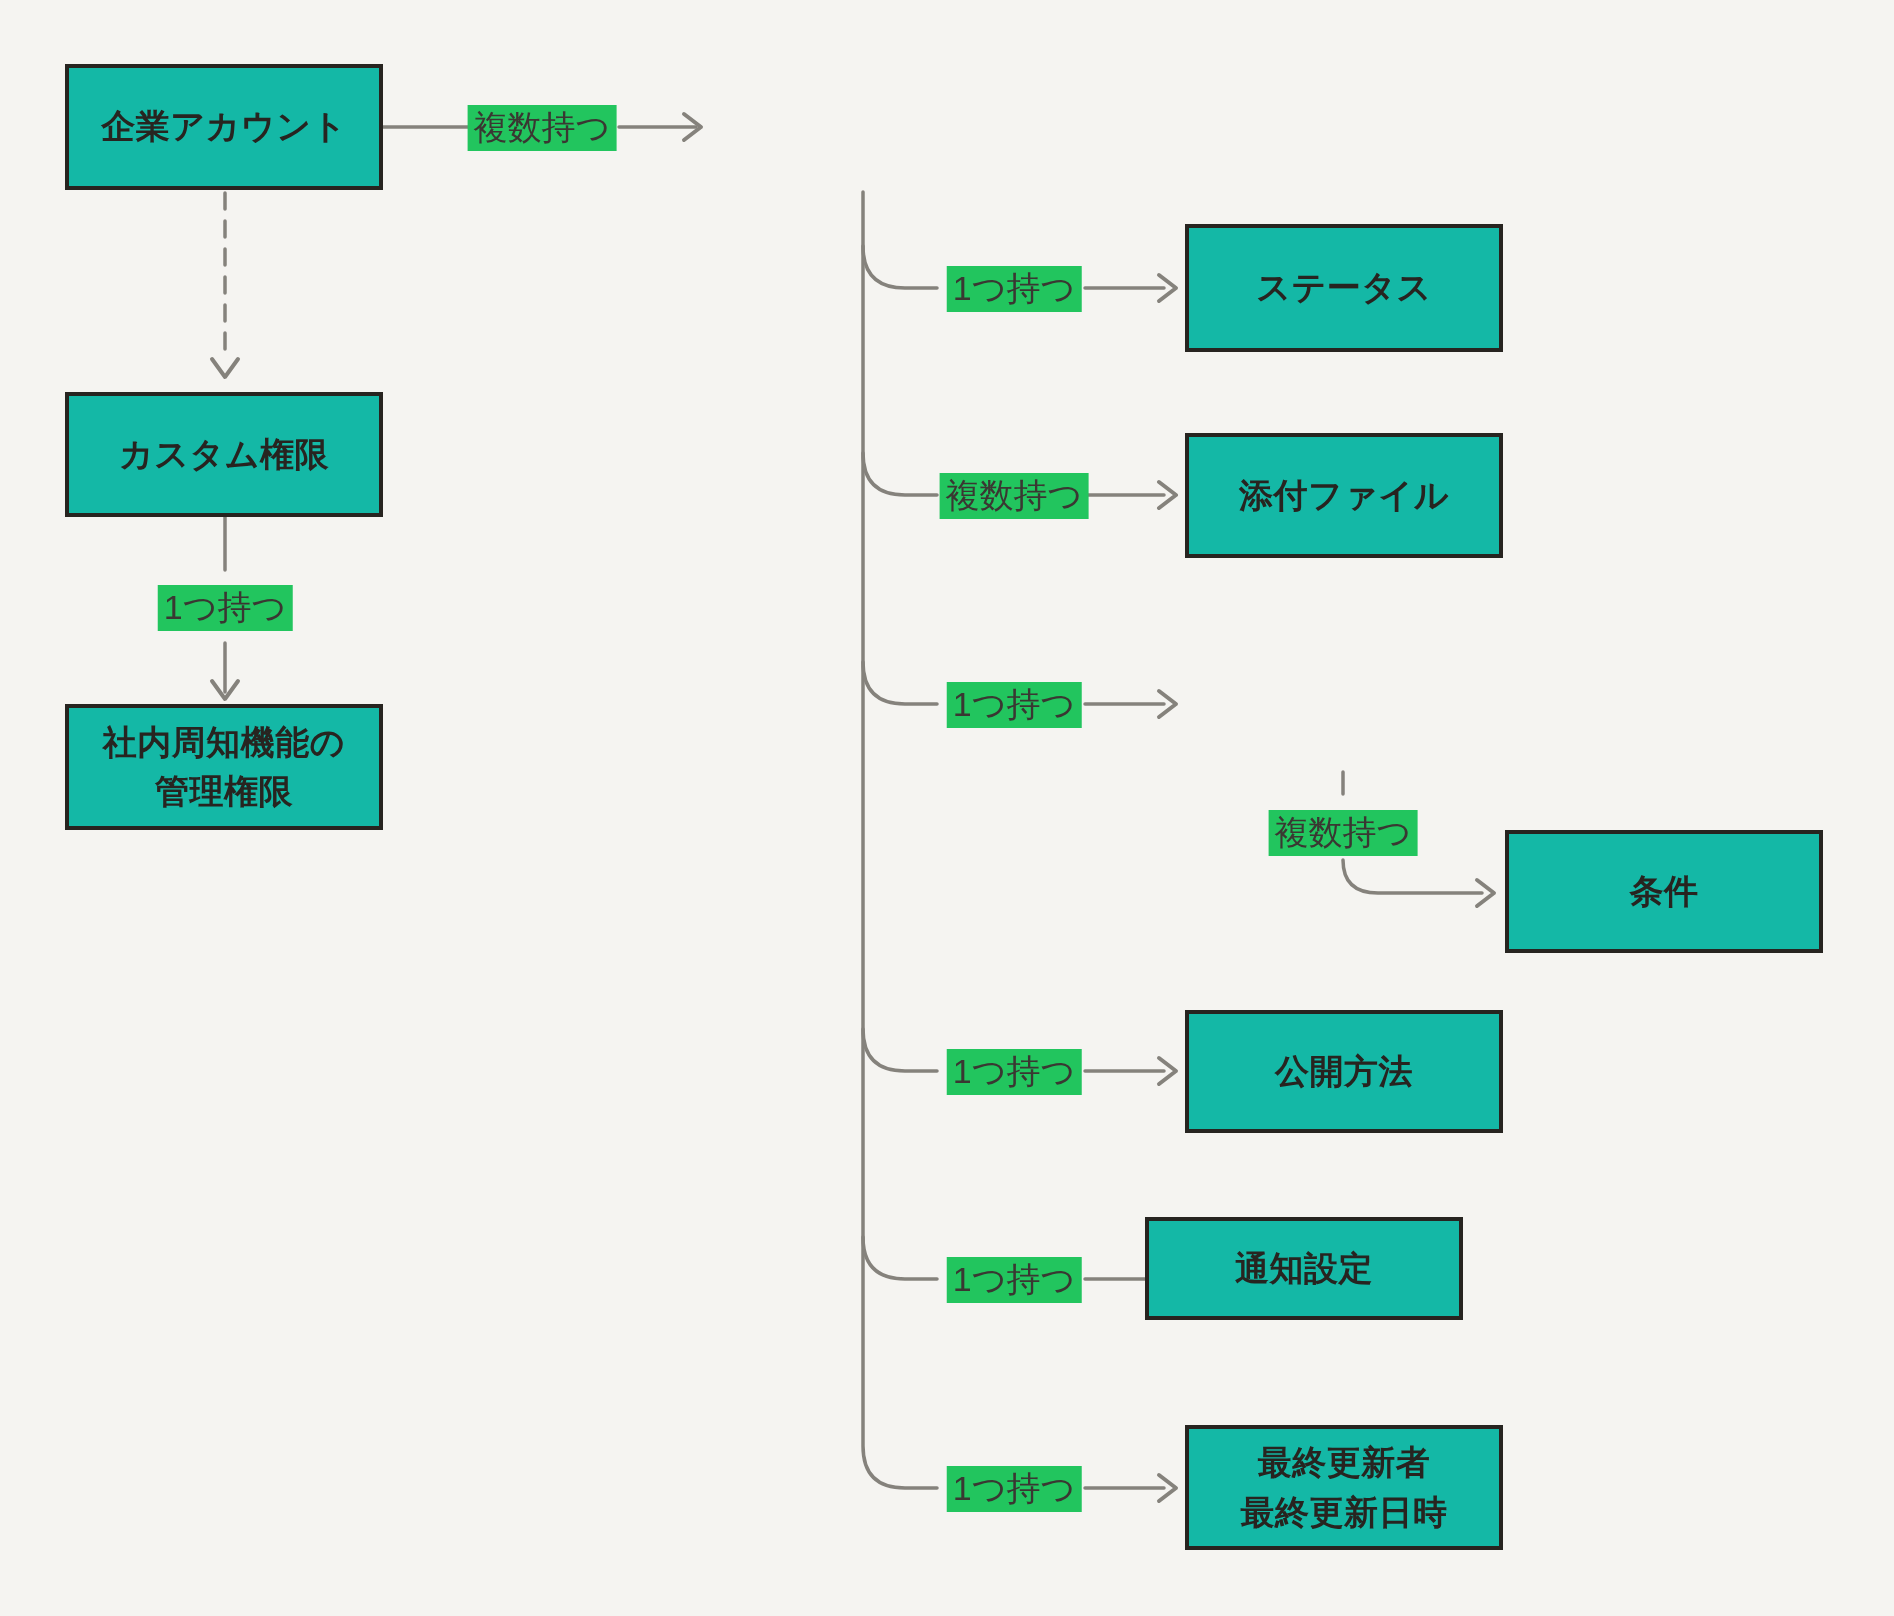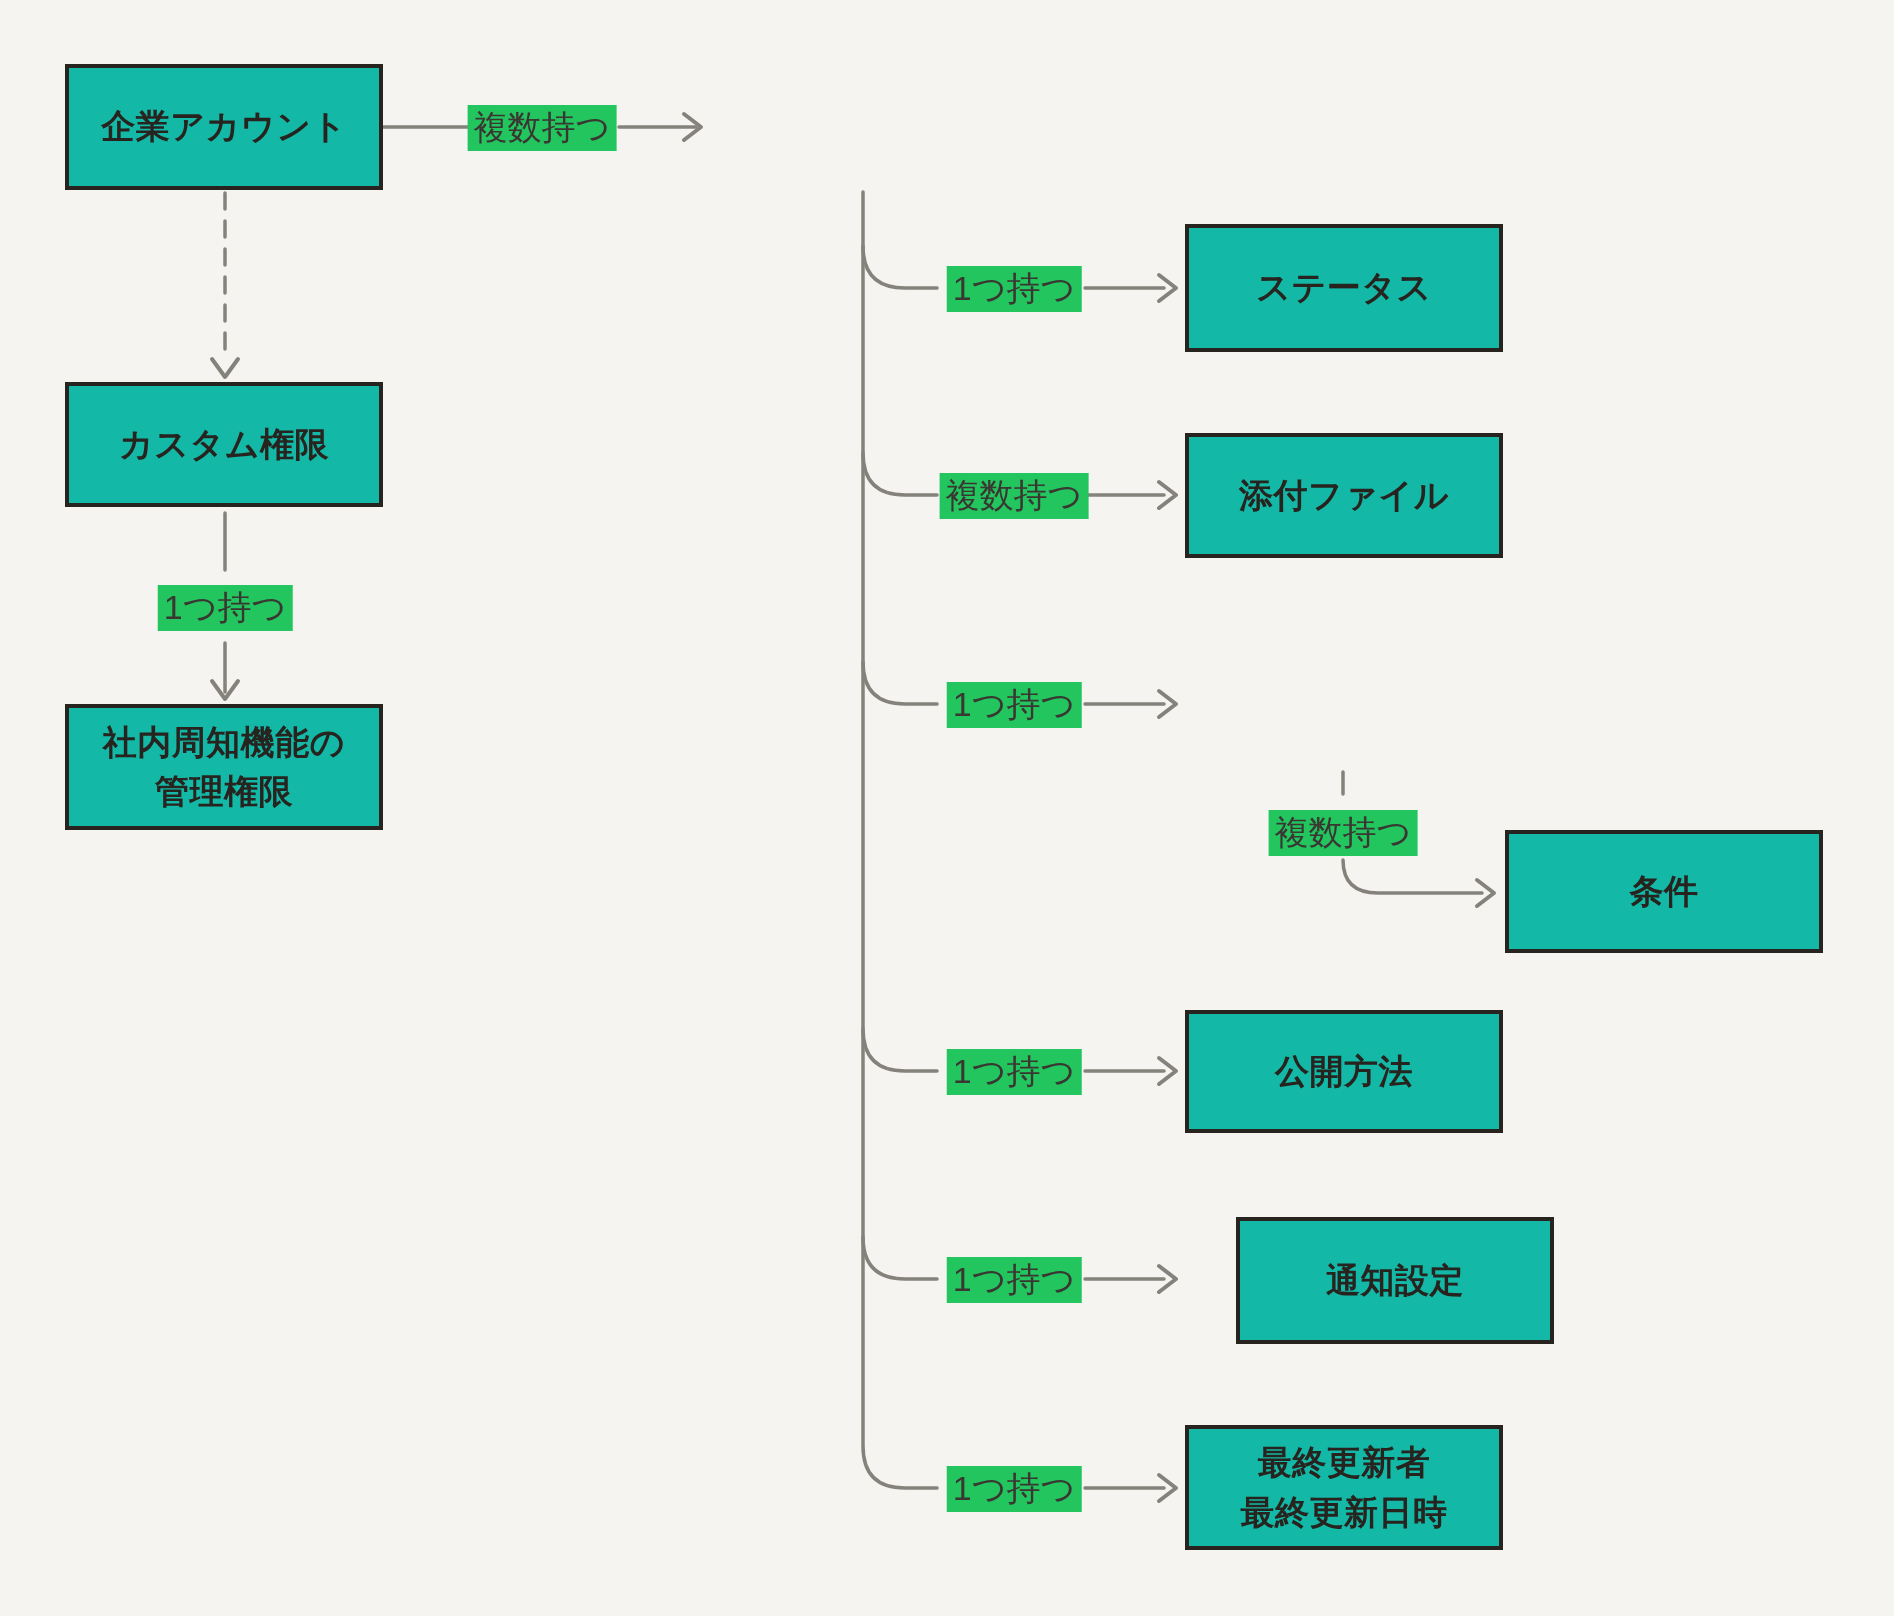--- a/index.html
+++ b/index.html
@@ -85,21 +85,21 @@
     <path class="head" d="M1477 880 L1494 893 L1477 906"></path>
   </svg>
 
   <div class="node" style="left:65px;top:64px;width:318px;height:126px">
     <div class="node-label">
       <span>企業アカウント</span>
         <span></span>
     </div>
   </div>
 
-  <div class="node" style="left:65px;top:382px;width:318px;height:125px">
+  <div class="node" style="left:65px;top:392px;width:318px;height:125px">
     <div class="node-label">
       <span>カスタム権限</span>
         <span></span>
     </div>
   </div>
 
   <div class="node" style="left:65px;top:704px;width:318px;height:126px">
     <div class="node-label">
       <span>社内周知機能の</span>
         <span>管理権限</span>
@@ -129,21 +129,21 @@
     </div>
   </div>
 
   <div class="node" style="left:1185px;top:1010px;width:318px;height:123px">
     <div class="node-label">
       <span>公開方法</span>
         <span></span>
     </div>
   </div>
 
-  <div class="node" style="left:1236px;top:1217px;width:318px;height:127px">
+  <div class="node" style="left:1145px;top:1217px;width:318px;height:103px">
     <div class="node-label">
       <span>通知設定</span>
         <span></span>
     </div>
   </div>
 
   <div class="node" style="left:1185px;top:1425px;width:318px;height:125px">
     <div class="node-label">
       <span>最終更新者</span>
         <span>最終更新日時</span>

